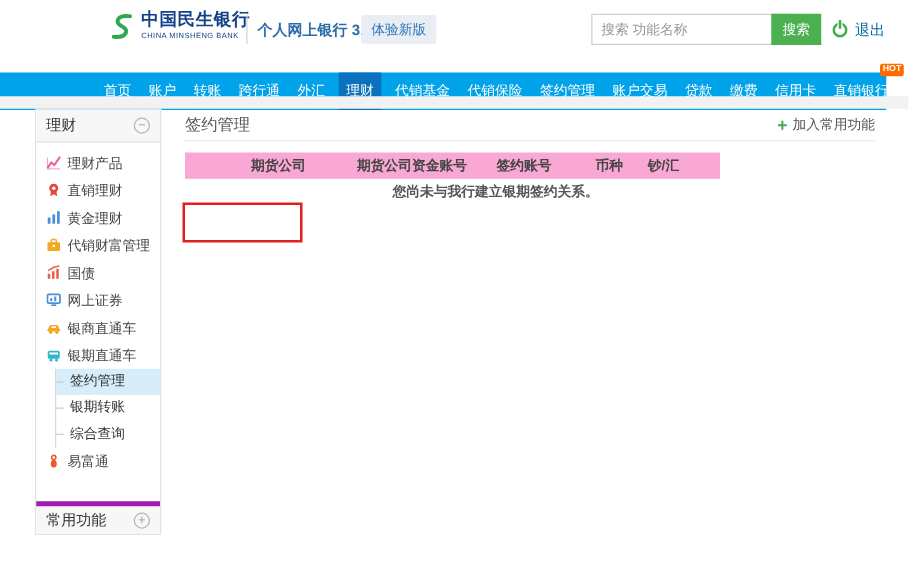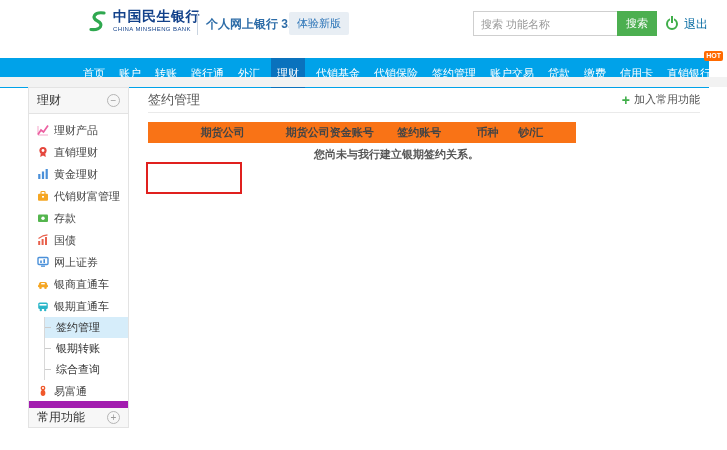--- a/index.html
+++ b/index.html
@@ -43,33 +43,33 @@
   .sb-title { font-size:12px; color:#333; }
   .circle-icon { width:13px; height:13px; border:1px solid #B5B5B5; border-radius:50%; color:#999; font-size:10px;
                  line-height:11px; text-align:center; cursor:pointer; flex:0 0 auto; }
   .sb-items { padding-top:5px; }
   .sb-item { height:22px; display:flex; align-items:center; gap:5px; padding-left:8px; font-size:11px; color:#444; cursor:pointer; white-space:nowrap; }
   .sb-item .ic { flex:0 0 12px; width:12px; height:12px; }
   .sb-sub { margin-left:15px; border-left:1px solid #D8D8D8; }
   .sb-subitem { position:relative; height:21px; line-height:21px; padding-left:11px; font-size:11px; color:#333; cursor:pointer; white-space:nowrap; }
   .sb-subitem::before { content:""; position:absolute; left:0; top:10px; width:6px; height:1px; background:#CCC; }
   .sb-subitem.active { background:#D6EDFA; }
-  .sb-footer { position:absolute; left:0; bottom:0; width:99px; height:26px; background:#F7F7F7; border-top:7px solid #a21caf;
+  .sb-footer { position:absolute; left:0; bottom:0; width:99px; height:26px; background:#F7F7F7; border-top:4px solid #a21caf;
                display:flex; align-items:center; justify-content:space-between; padding:0 8px;margin-top:27px; }
   .sb-footer-label { font-size:12px; color:#333; }
 
   
   .main { position:absolute; left:148px; top:87px; width:552px; }
   .main-title-row { height:26px; display:flex; align-items:center; justify-content:space-between;
                     border-bottom:1px solid #EAEAEA; }
   .main-title { font-size:13px; color:#555; }
   .fav-link { display:flex; align-items:center; gap:4px; cursor:pointer; }
   .fav-plus { color:#3FAE49; font-size:14px; font-weight:bold; line-height:14px; }
   .fav-label { font-size:11px; color:#555; }
-  .table-head { margin-top:9px; width:428px; height:21px; background:#f97316; display:flex; align-items:center;padding-left:20px; }
+  .table-head { margin-top:9px; width:428px; height:21px; background:#f9a8d4; display:flex; align-items:center;padding-left:20px; }
   .th { font-size:11px; font-weight:bold; color:#444; text-align:center; white-space:nowrap; }
   .th.c0{width:114px} .th.c1{width:108px} .th.c2{width:78px} .th.c3{width:64px} .th.c4{width:60px; text-align:left;}
   .empty-row { width:497px; height:22px; line-height:22px; text-align:center; font-size:11px; color:#555;font-weight:bold; }
   .action-row { margin-top:2px; width:420px; height:26px; line-height:26px; background:#FBF9E0; padding-left:17px; }
   .action-link { font-size:12px; color:#1E80D2; cursor:pointer; }
   .action-suffix { font-size:12px; color:#F0582B; font-weight:bold; cursor:pointer; }
 
   .annotation-box { position:absolute; left:146px; top:162px; width:96px; height:32px; border:2px solid #E0201E; z-index:5; pointer-events:none; }
 </style>
 </head>
@@ -150,27 +150,20 @@
       <div class="sb-item">
         <svg class="ic" viewBox="0 0 12 12">
             <rect x="4" y="1.5" width="4" height="3" rx="0.8" fill="none" stroke="#F5A623" stroke-width="1.2"></rect>
             <rect x="1" y="3.8" width="10" height="7" rx="1" fill="#F5A623"></rect>
             <rect x="5" y="6" width="2" height="1.6" fill="#fff"></rect>
           </svg>
         <span>代销财富管理</span>
       </div>
       <div class="sb-item">
         <svg class="ic" viewBox="0 0 12 12">
-            <rect x="1" y="2.5" width="10" height="7.5" rx="1" fill="#54B54E"></rect>
-            <circle cx="6" cy="6.2" r="1.7" fill="#fff"></circle>
-          </svg>
-        <span>存款</span>
-      </div>
-      <div class="sb-item">
-        <svg class="ic" viewBox="0 0 12 12">
             <rect x="1.2" y="7" width="2" height="4" fill="#E8604C"></rect>
             <rect x="4.6" y="5" width="2" height="6" fill="#E8604C"></rect>
             <rect x="8" y="3" width="2" height="8" fill="#E8604C"></rect>
             <path d="M1.5 4.5 L6 1.8 L10.5 0.8" fill="none" stroke="#E8604C" stroke-width="1.2"></path>
           </svg>
         <span>国债</span>
       </div>
       <div class="sb-item">
         <svg class="ic" viewBox="0 0 12 12">
             <rect x="1" y="1.5" width="10" height="7" rx="1" fill="none" stroke="#4A90D9" stroke-width="1.4"></rect>

